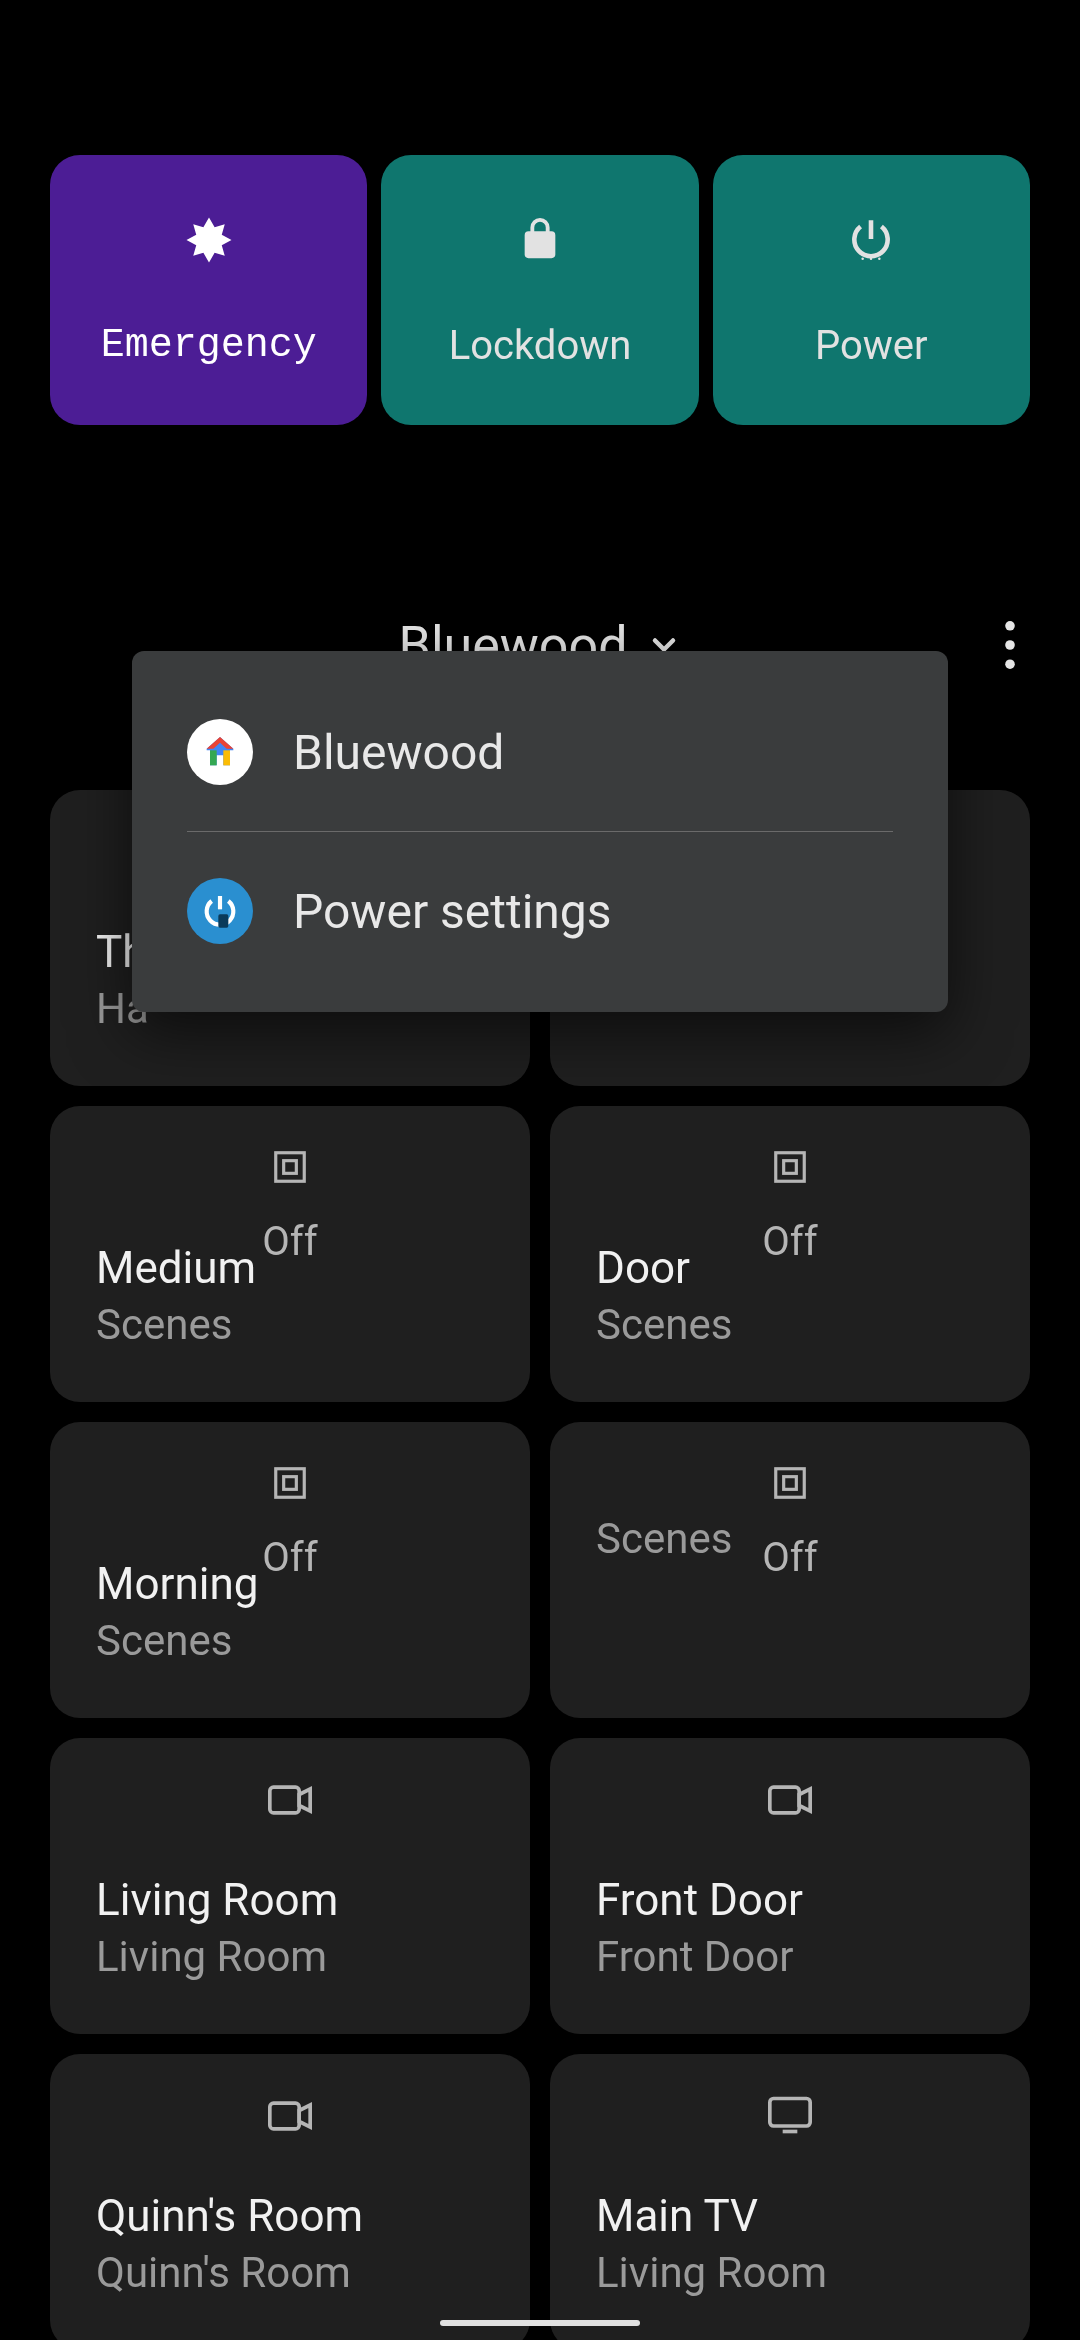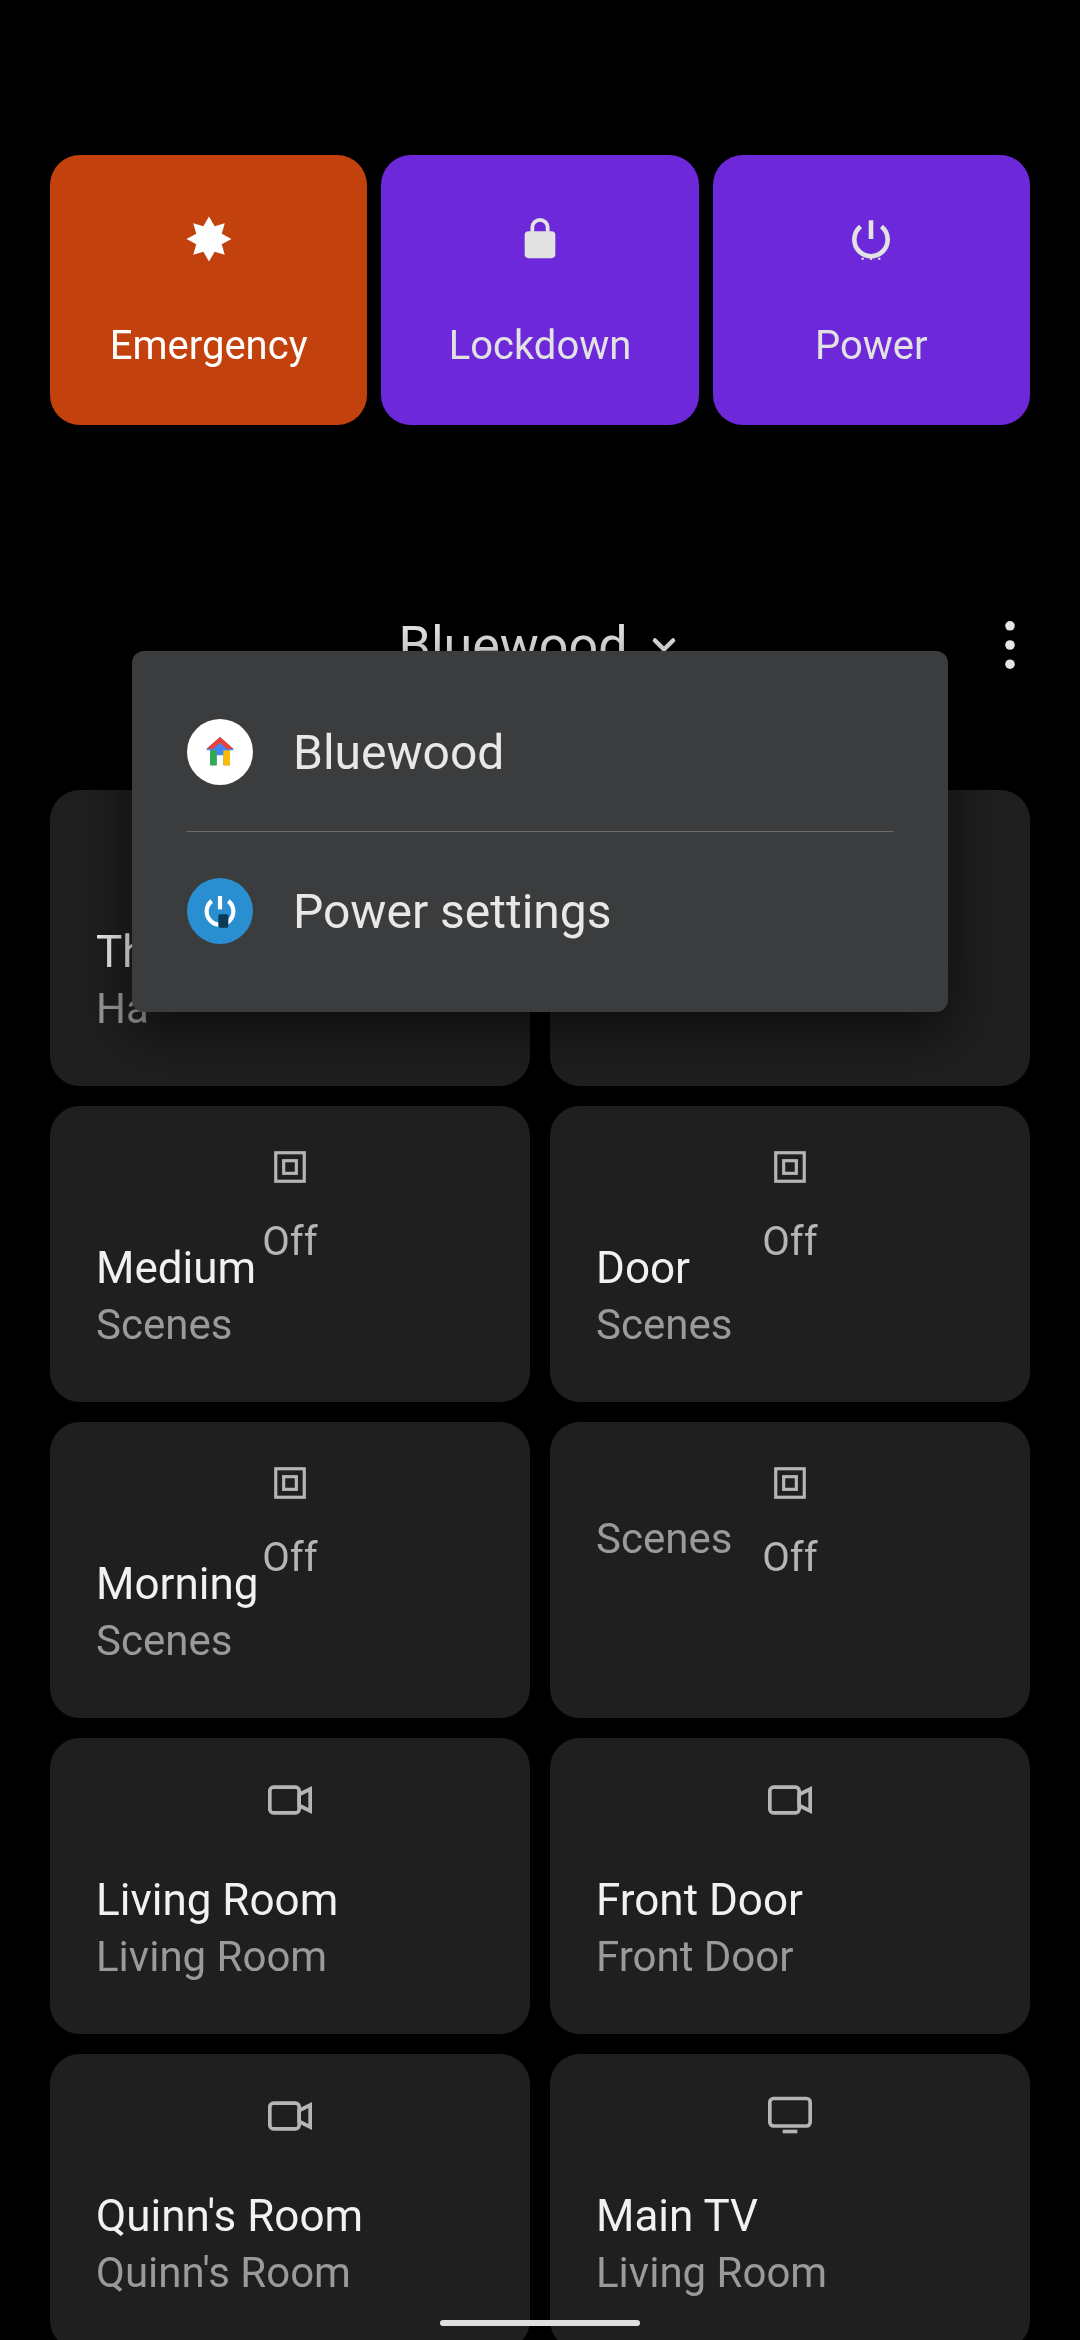--- a/index.html
+++ b/index.html
@@ -18,32 +18,33 @@
   }
   
   .top-actions {
     display: flex;
     gap: 14px;
     margin-top: 155px;
   }
   .action-btn {
     flex: 1;
     height: 270px;
-    background: #6d28d9;
+    background: #0f766e;
     border-radius: 30px;
     display: flex;
     flex-direction: column;
     align-items: center;
     justify-content: center;
     gap: 55px;
     color: #e2e2e2;
   }
   .action-btn.emergency {
-    background: #c2410c;
+    background: #4c1d95;
     color: #fff;
+    font-family: Liberation Mono, monospace;
   }
   .action-btn .icon-wrap {
     height: 56px;
     display:flex; align-items:center; justify-content:center;
   }
   .action-btn .label {
     font-size: 40px;
     font-weight: 400;
   }
   

